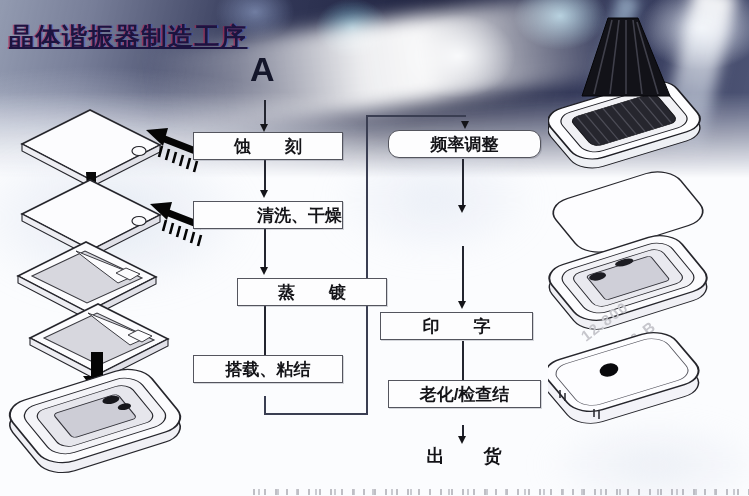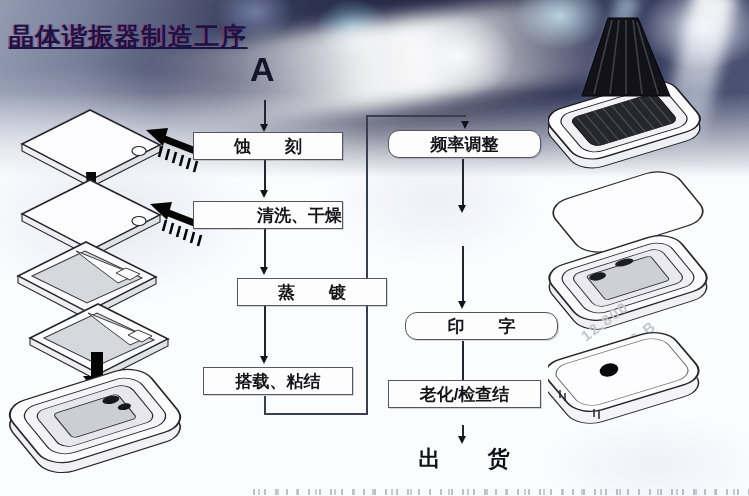--- a/index.html
+++ b/index.html
@@ -47,21 +47,21 @@
     font-size:25px; font-weight:bold; letter-spacing:1.5px; color:#1c1440;
     text-shadow:-1.4px 0 0 rgba(185,25,70,.55), 1.4px 0 0 rgba(45,75,215,.4);
     text-decoration:underline;
   }
   .entry-label{
     position:absolute; left:250px; top:52px; z-index:6;
     font-size:34px; font-weight:bold; color:#14162a; line-height:1;
   }
   .final-label{
     position:absolute; left:388px; top:444px; width:153px; z-index:6;
-    text-align:center; font-size:22px; font-weight:bold; color:#121216; letter-spacing:1px;
+    text-align:center; font-size:18px; font-weight:bold; color:#121216; letter-spacing:1px;
   }
 
   
   .fbox{
     position:absolute; z-index:6; width:150px; height:28px; box-sizing:border-box;
     border:1.6px solid #54555e; background:#fdfdfe;
     display:flex; align-items:center; justify-content:center;
     font-size:17px; font-weight:600; color:#141418; white-space:nowrap;
     box-shadow:1px 1px 0 rgba(90,95,110,.25);
   }
@@ -101,28 +101,28 @@
 
   <div class="fbox" style="left:193px;top:132px;text-align:right;">
     <span>蚀　　刻</span>
   </div>
   <div class="fbox" style="left:193px;top:201px;justify-content:flex-end;">
     <span>清洗、干燥</span>
   </div>
   <div class="fbox" style="left:193px;top:278px;margin-left:44px;">
     <span>蒸　　镀</span>
   </div>
-  <div class="fbox" style="left:193px;top:367px;margin-left:10px;">
+  <div class="fbox" style="left:193px;top:355px;">
     <span>搭载、粘结</span>
   </div>
 
   <div class="fbox right" style="left:388px;top:130px;border-radius:11px;">
     <span>频率调整</span>
   </div>
-  <div class="fbox right" style="left:405px;top:312px;border-radius:12px;">
+  <div class="fbox right" style="left:380px;top:312px;">
     <span>印　　字</span>
   </div>
   <div class="fbox right" style="left:388px;top:380px;">
     <span>老化/检查结</span>
   </div>
 
   <div class="final-label">出　　货</div>
 
   <div class="vl" style="left:264px;top:100px;height:25px;"></div>
   <div class="ah" style="left:260px;top:124px;"></div>

